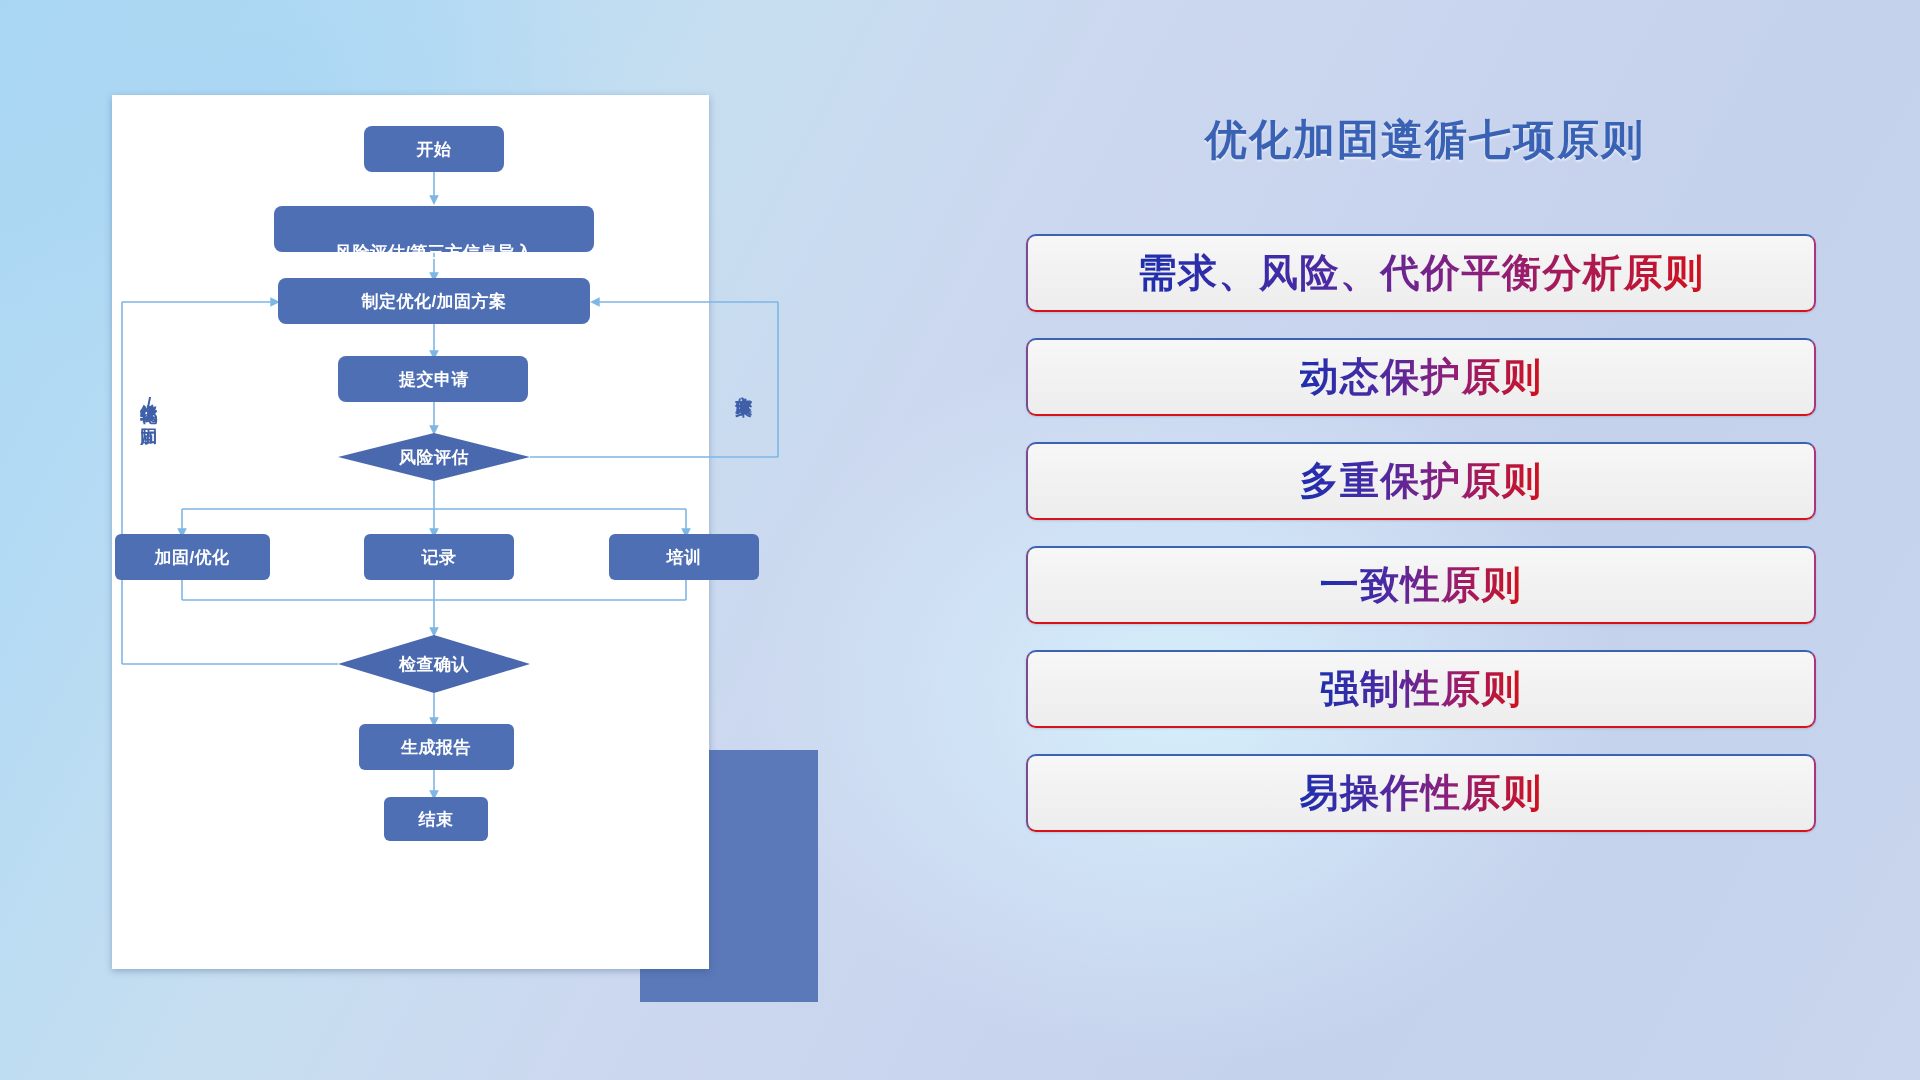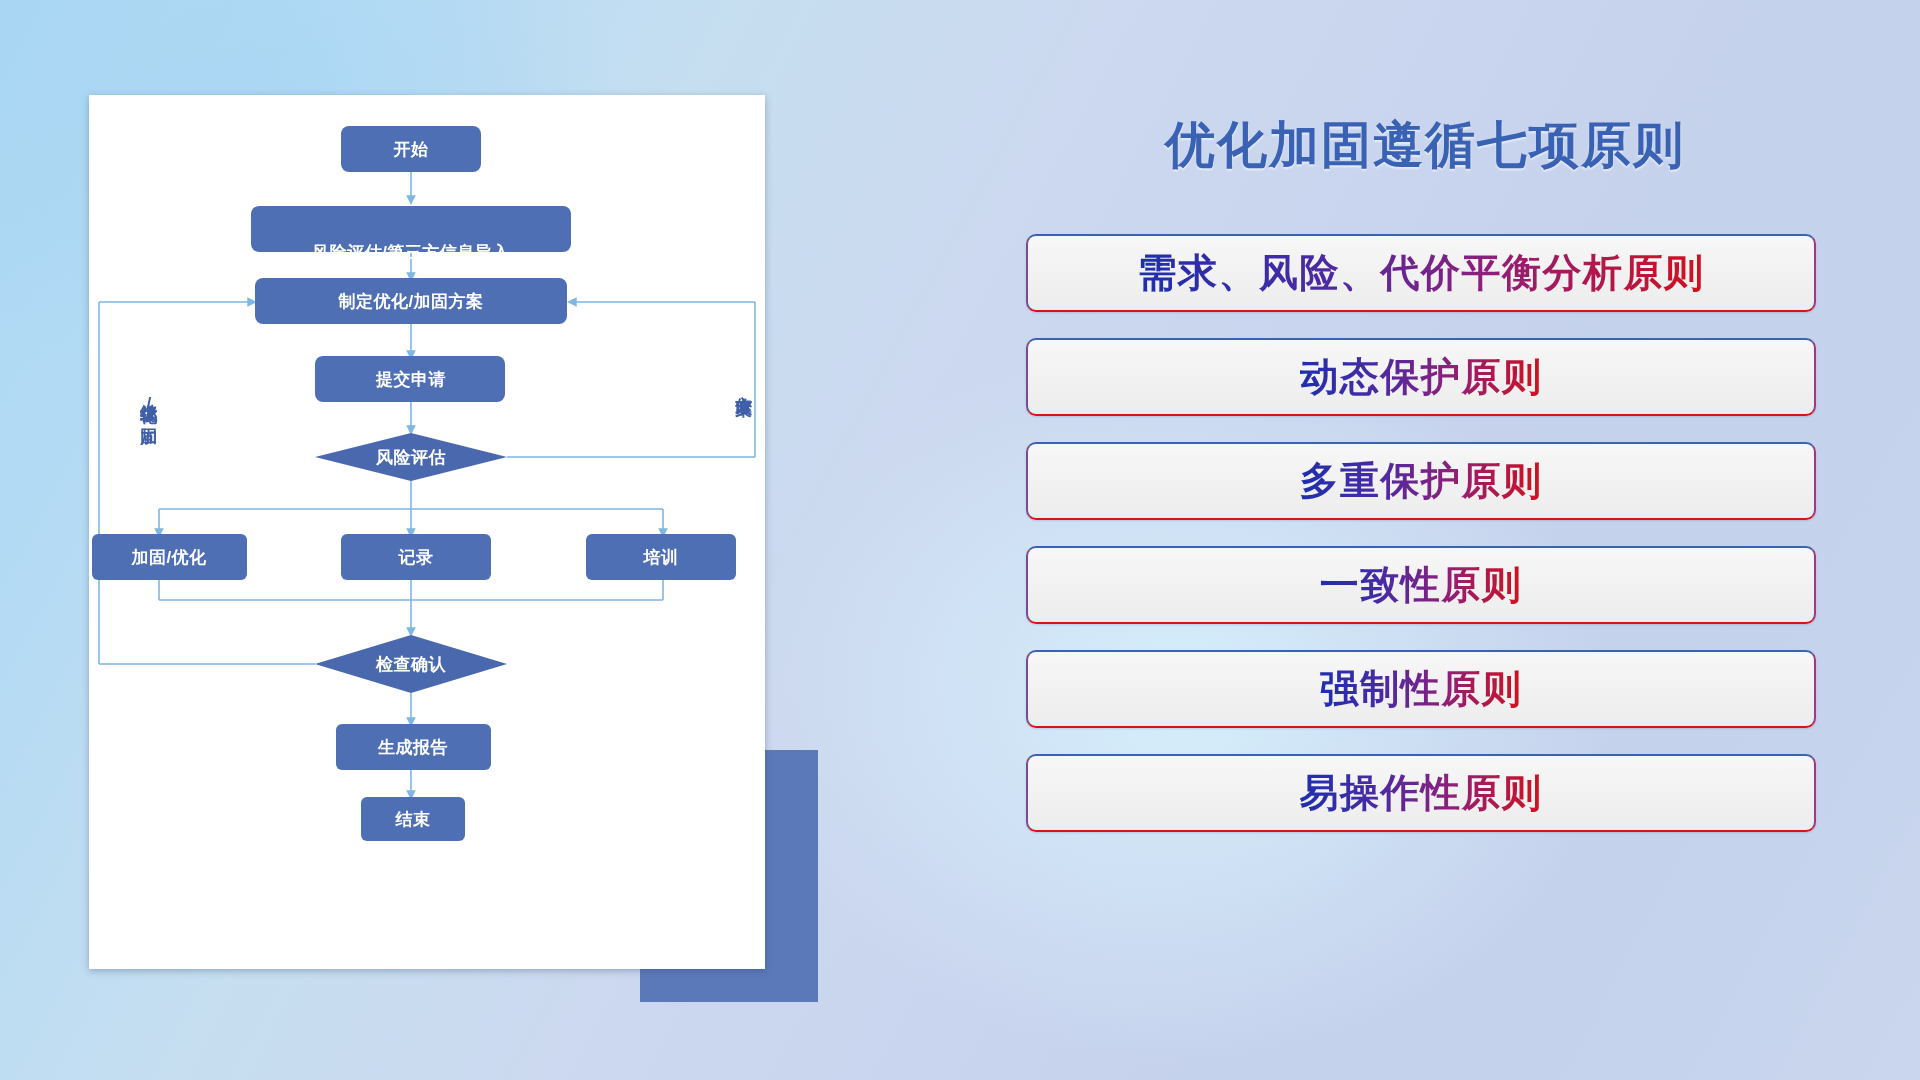--- a/index.html
+++ b/index.html
@@ -35,23 +35,23 @@
     position: absolute;
     left: 640px;
     top: 750px;
     width: 178px;
     height: 252px;
     background: #5b78b8;
   }
 
   #flow-card {
     position: absolute;
-    left: 89px;
+    left: 112px;
     top: 95px;
-    width: 676px;
+    width: 597px;
     height: 874px;
     background: #ffffff;
     box-shadow: 0 2px 7px rgba(40,70,120,0.34);
     text-align: center;
   }
 
   #flow-svg {
     position: absolute;
     left: 0;
     top: 0;
@@ -84,21 +84,21 @@
     letter-spacing: 0.5px;
   }
 
   
   #principles-title {
     position: absolute;
     left: 1025px;
     top: 112px;
     width: 800px;
     text-align: center;
-    font-size: 50px;
+    font-size: 42px;
     font-weight: 700;
     color: #3a62b4;
     letter-spacing: 2px;
     text-shadow: 0 2px 2px rgba(255,255,255,0.55);
   }
 
   #principles-list {
     position: absolute;
     left: 1026px;
     top: 234px;

